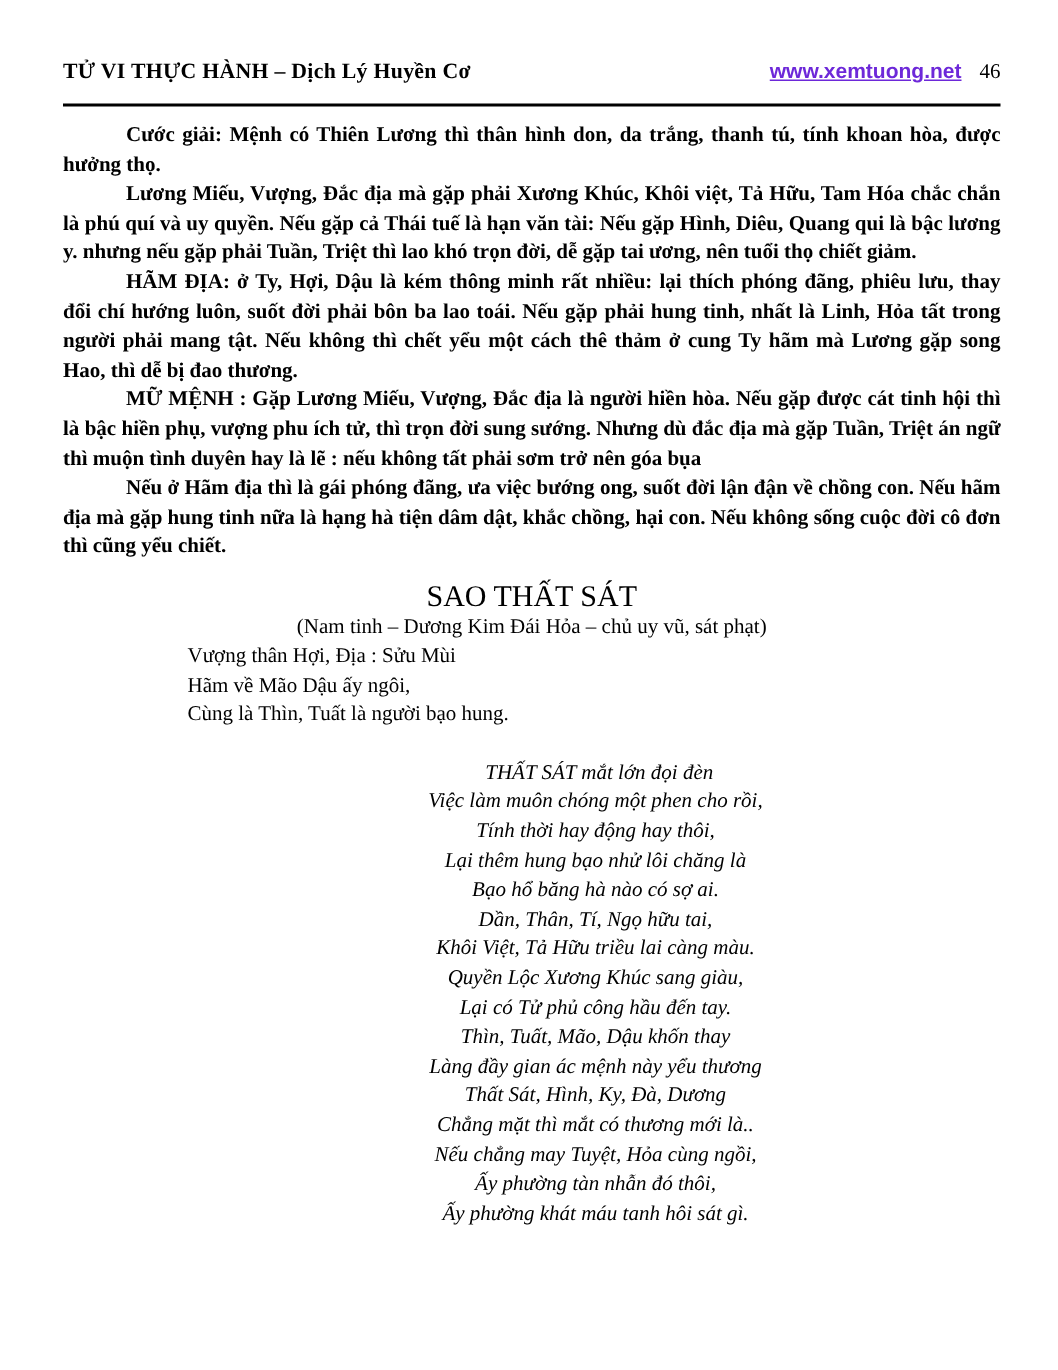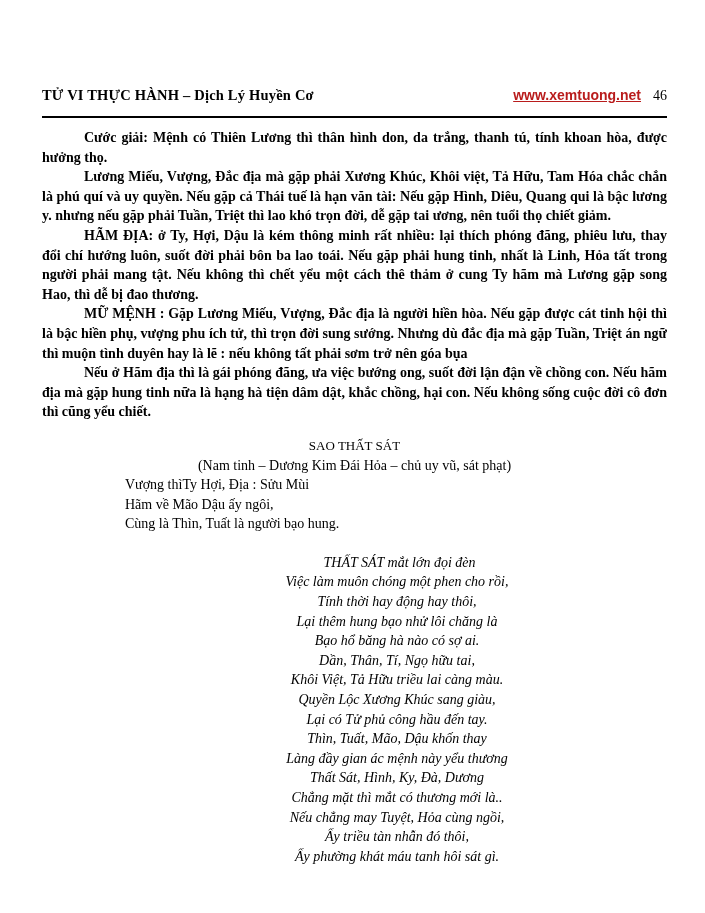--- a/index.html
+++ b/index.html
@@ -32,24 +32,23 @@
   }
   .header-right {
     margin-left: auto;
     display: flex;
     align-items: baseline;
   }
   .site-link {
     font-family: "Liberation Sans", sans-serif;
     font-weight: bold;
     font-size: 14px;
-    color: #b91c1c;
+    color: #6d28d9;
     text-decoration: underline;
     cursor: pointer;
-    margin-top: 48px;
   }
   .page-number {
     margin-left: 12px;
     font-size: 14px;
     font-weight: normal;
   }
   .header-rule {
     border: none;
     border-top: 2px solid #000000;
     margin: 11px 0 0 0;
@@ -61,21 +60,21 @@
   }
   .doc-body p.para {
     margin: 0;
     text-indent: 42px;
     text-align: justify;
     font-weight: bold;
   }
   .section-title {
     margin: 14px 0 0 0;
     text-align: center;
-    font-size: 13px;
+    font-size: 20px;
     font-weight: normal;
     line-height: 19.6px;
   }
   .section-subtitle {
     text-align: center;
     line-height: 19.6px;
   }
   .quatrain {
     margin-left: 83px;
     line-height: 19.6px;
@@ -111,38 +110,38 @@
     <p class="para">Cước giải: Mệnh có Thiên Lương thì thân hình don, da trắng, thanh tú, tính khoan hòa, được hưởng thọ.</p>
     <p class="para">Lương Miếu, Vượng, Đắc địa mà gặp phải Xương Khúc, Khôi việt, Tả Hữu, Tam Hóa chắc chắn là phú quí và uy quyền. Nếu gặp cả Thái tuế là hạn văn tài: Nếu gặp Hình, Diêu, Quang qui là bậc lương y. nhưng nếu gặp phải Tuần, Triệt thì lao khó trọn đời, dễ gặp tai ương, nên tuổi thọ chiết giảm.</p>
     <p class="para">HÃM ĐỊA: ở Ty, Hợi, Dậu là kém thông minh rất nhiều: lại thích phóng đãng, phiêu lưu, thay đổi chí hướng luôn, suốt đời phải bôn ba lao toái. Nếu gặp phải hung tinh, nhất là Linh, Hỏa tất trong người phải mang tật. Nếu không thì chết yểu một cách thê thảm ở cung Ty hãm mà Lương gặp song Hao, thì dễ bị đao thương.</p>
     <p class="para">MỮ MỆNH : Gặp Lương Miếu, Vượng, Đắc địa là người hiền hòa. Nếu gặp được cát tinh hội thì là bậc hiền phụ, vượng phu ích tử, thì trọn đời sung sướng. Nhưng dù đắc địa mà gặp Tuần, Triệt án ngữ thì muộn tình duyên hay là lẽ : nếu không tất phải sơm trở nên góa bụa</p>
     <p class="para">Nếu ở Hãm địa thì là gái phóng đãng, ưa việc bướng ong, suốt đời lận đận về chồng con. Nếu hãm địa mà gặp hung tinh nữa là hạng hà tiện dâm dật, khắc chồng, hại con. Nếu không sống cuộc đời cô đơn thì cũng yểu chiết.</p>
 
     <h2 class="section-title">SAO THẤT SÁT</h2>
     <div class="section-subtitle">(Nam tinh – Dương Kim Đái Hỏa – chủ uy vũ, sát phạt)</div>
 
     <div class="quatrain">
-      <div class="quatrain-line">Vượng thìTy Hợi, Địa : Sửu Mùi</div>
+      <div class="quatrain-line">Vượng thân Hợi, Địa : Sửu Mùi</div>
       <div class="quatrain-line">Hãm về Mão Dậu ấy ngôi,</div>
       <div class="quatrain-line">Cùng là Thìn, Tuất là người bạo hung.</div>
     </div>
 
     <div class="verse">
       <div class="verse-line">THẤT SÁT mắt lớn đọi đèn</div>
       <div class="verse-line">Việc làm muôn chóng một phen cho rồi,</div>
       <div class="verse-line">Tính thời hay động hay thôi,</div>
       <div class="verse-line">Lại thêm hung bạo nhử lôi chăng là</div>
       <div class="verse-line">Bạo hổ băng hà nào có sợ ai.</div>
       <div class="verse-line">Dần, Thân, Tí, Ngọ hữu tai,</div>
       <div class="verse-line">Khôi Việt, Tả Hữu triều lai càng màu.</div>
       <div class="verse-line">Quyền Lộc Xương Khúc sang giàu,</div>
       <div class="verse-line">Lại có Tử phủ công hầu đến tay.</div>
       <div class="verse-line">Thìn, Tuất, Mão, Dậu khốn thay</div>
       <div class="verse-line">Làng đầy gian ác mệnh này yểu thương</div>
       <div class="verse-line">Thất Sát, Hình, Ky, Đà, Dương</div>
       <div class="verse-line">Chẳng mặt thì mắt có thương mới là..</div>
       <div class="verse-line">Nếu chẳng may Tuyệt, Hỏa cùng ngồi,</div>
-      <div class="verse-line">Ấy triều tàn nhẫn đó thôi,</div>
+      <div class="verse-line">Ấy phường tàn nhẫn đó thôi,</div>
       <div class="verse-line">Ấy phường khát máu tanh hôi sát gì.</div>
     </div>
 
   </main>
 </div>
 
 </body></html>

